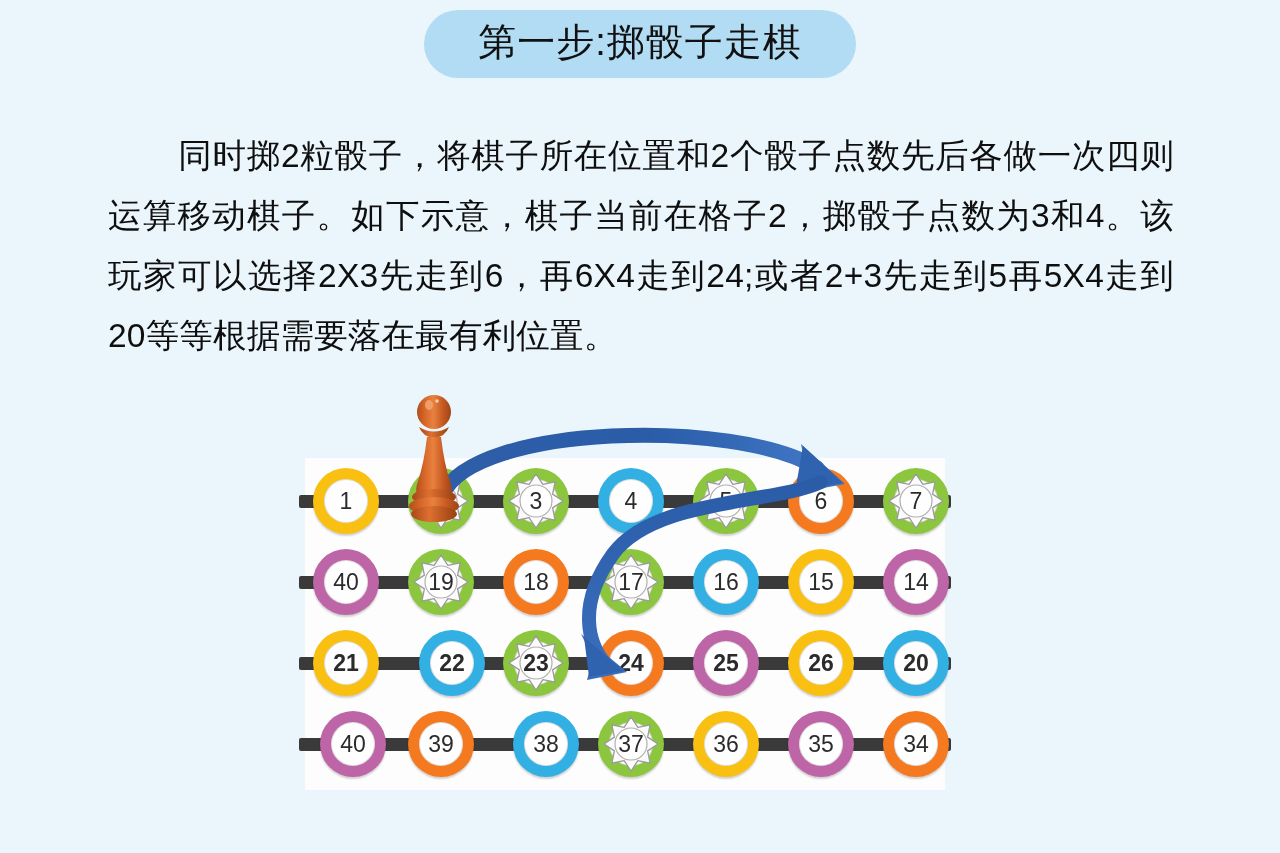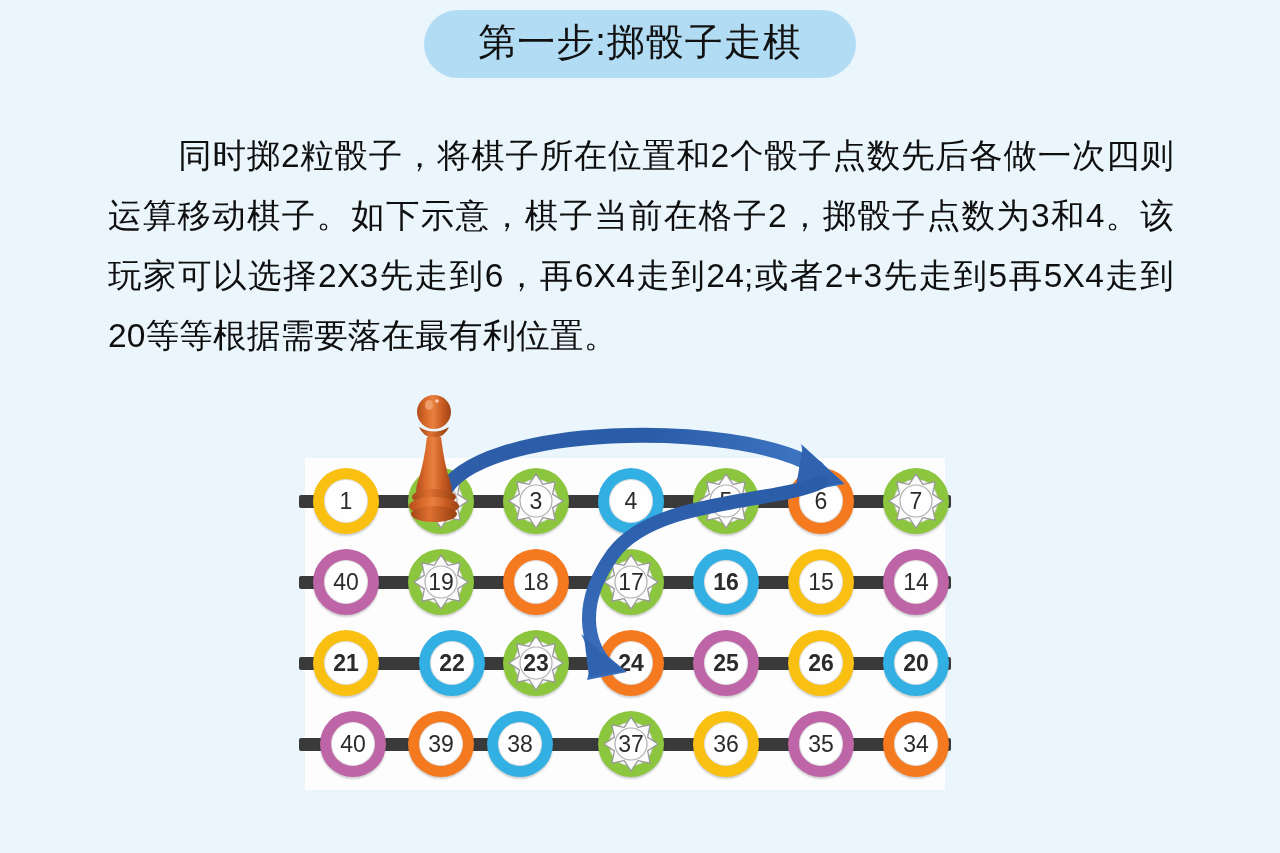--- a/index.html
+++ b/index.html
@@ -166,21 +166,21 @@
           <div class="num">18</div>
         </div>
         <div class="cell" style="left: 293px;">
           <div class="ring" style="background: rgb(140, 198, 63);"></div>
           <svg class="sun" viewBox="0 0 56 56">
             <path d="M28.00 1.00 L34.89 11.37 L47.09 8.91 L44.63 21.11 L55.00 28.00 L44.63 34.89 L47.09 47.09 L34.89 44.63 L28.00 55.00 L21.11 44.63 L8.91 47.09 L11.37 34.89 L1.00 28.00 L11.37 21.11 L8.91 8.91 L21.11 11.37 Z" fill="#fbfbfb" stroke="#9a9a9a" stroke-width="1.3" stroke-linejoin="round"></path>
             <circle cx="28" cy="28" r="16" fill="#fefefe" stroke="#b0b0b0" stroke-width="1.2"></circle>
           </svg>
           <div class="num">17</div>
         </div>
-        <div class="cell" style="left: 388px; font-weight: bold;">
+        <div class="cell" style="left: 388px;">
           <div class="ring" style="background: rgb(51, 176, 227);"></div>
           <div class="num">16</div>
         </div>
         <div class="cell" style="left: 483px;">
           <div class="ring" style="background: rgb(249, 192, 18);"></div>
           <div class="num">15</div>
         </div>
         <div class="cell" style="left: 578px;">
           <div class="ring" style="background: rgb(190, 101, 167);"></div>
           <div class="num">14</div>
@@ -224,21 +224,21 @@
       <div class="row r3">
         <div class="track"></div>
         <div class="cell" style="left: 15px;">
           <div class="ring" style="background: rgb(190, 101, 167);"></div>
           <div class="num">40</div>
         </div>
         <div class="cell" style="left: 103px; text-align: center;">
           <div class="ring" style="background: rgb(244, 121, 31);"></div>
           <div class="num">39</div>
         </div>
-        <div class="cell" style="left: 182px;">
+        <div class="cell" style="left: 208px;">
           <div class="ring" style="background: rgb(51, 176, 227);"></div>
           <div class="num">38</div>
         </div>
         <div class="cell" style="left: 293px;">
           <div class="ring" style="background: rgb(140, 198, 63);"></div>
           <svg class="sun" viewBox="0 0 56 56">
             <path d="M28.00 1.00 L34.89 11.37 L47.09 8.91 L44.63 21.11 L55.00 28.00 L44.63 34.89 L47.09 47.09 L34.89 44.63 L28.00 55.00 L21.11 44.63 L8.91 47.09 L11.37 34.89 L1.00 28.00 L11.37 21.11 L8.91 8.91 L21.11 11.37 Z" fill="#fbfbfb" stroke="#9a9a9a" stroke-width="1.3" stroke-linejoin="round"></path>
             <circle cx="28" cy="28" r="16" fill="#fefefe" stroke="#b0b0b0" stroke-width="1.2"></circle>
           </svg>
           <div class="num">37</div>

